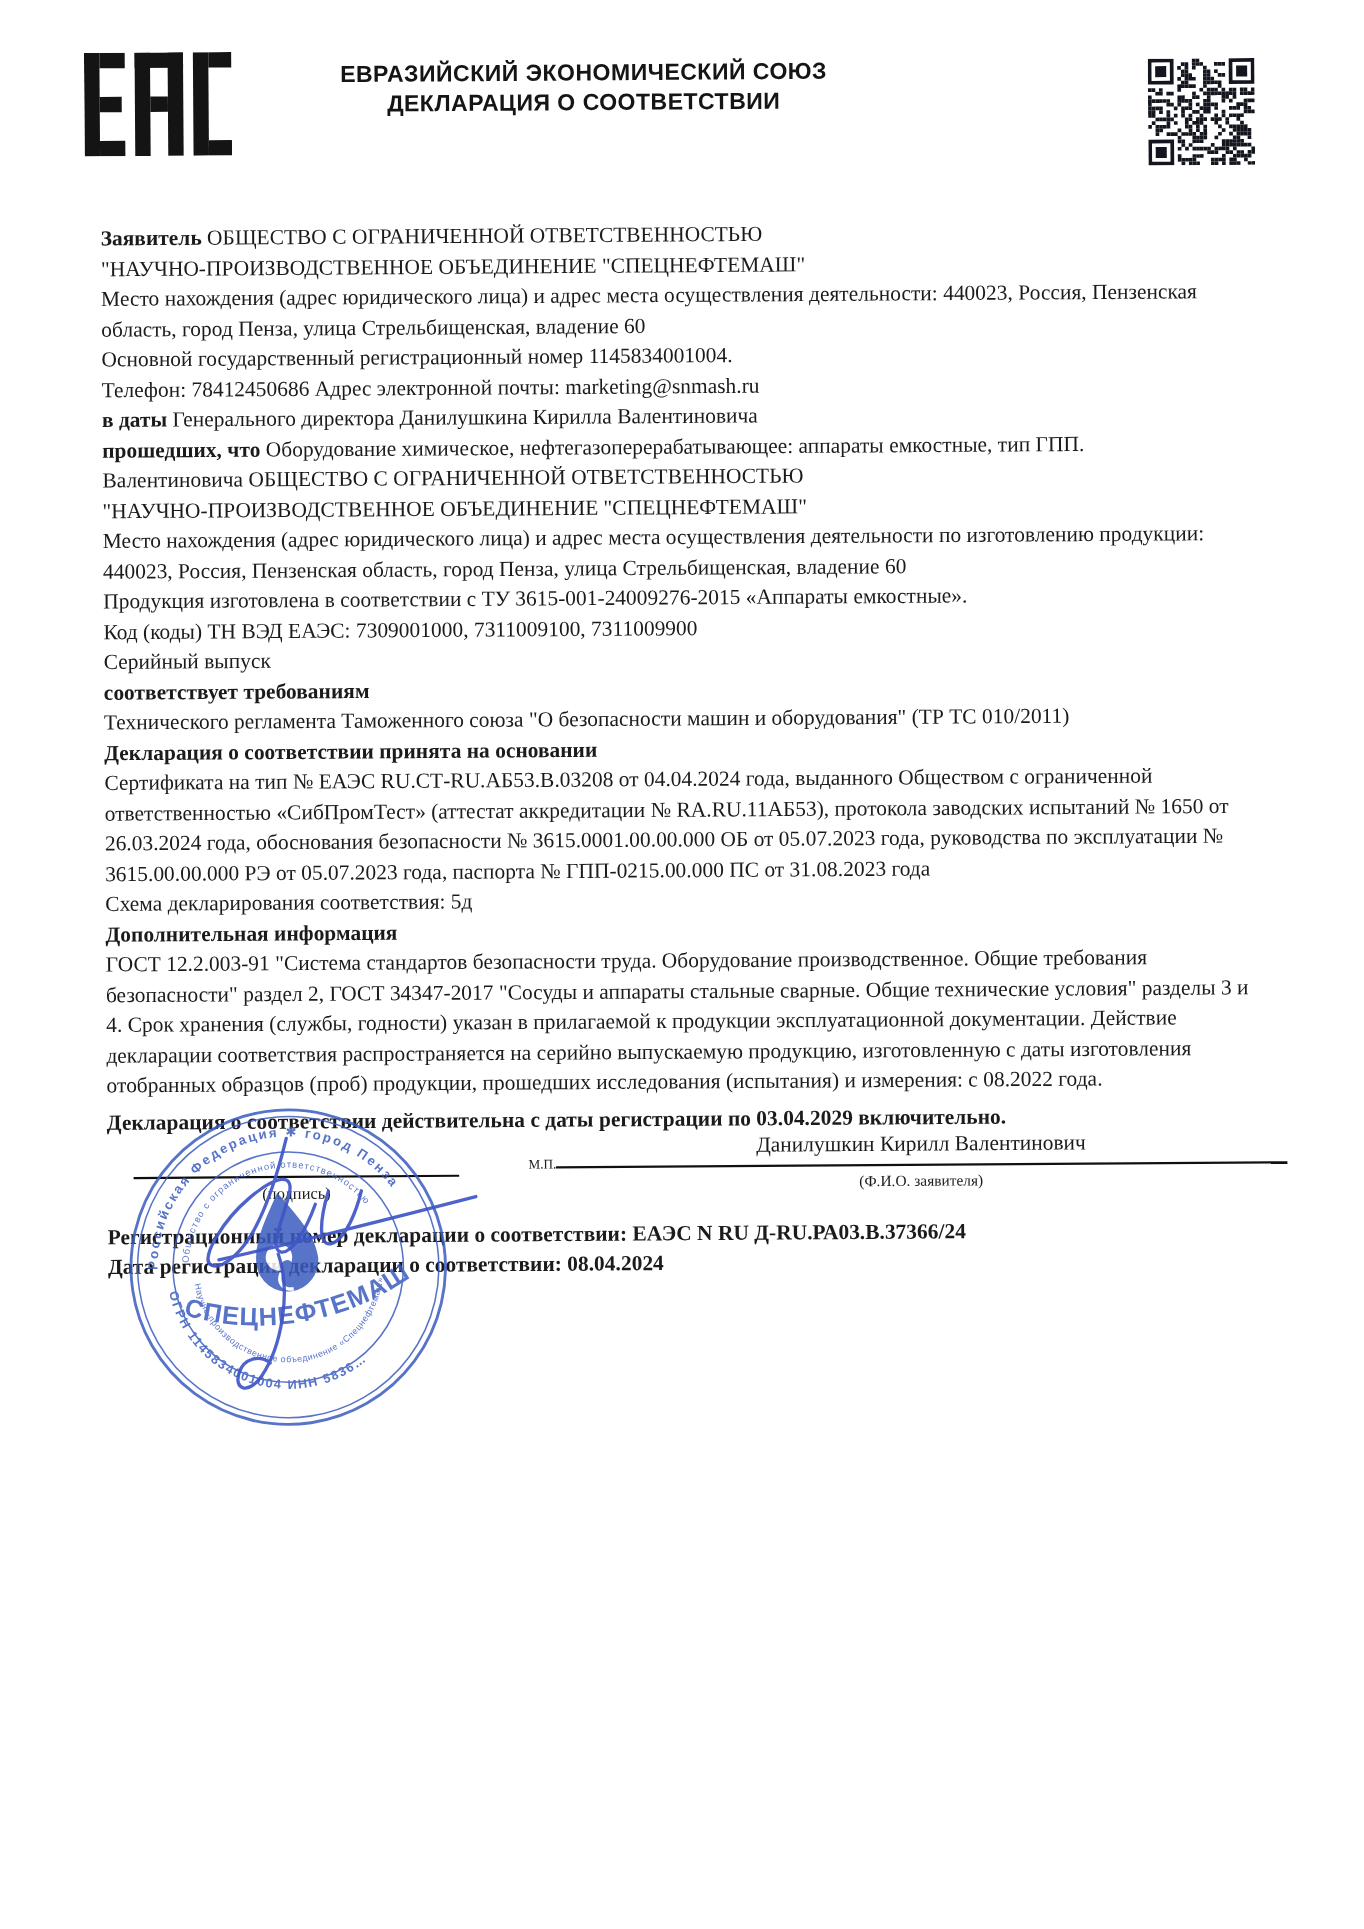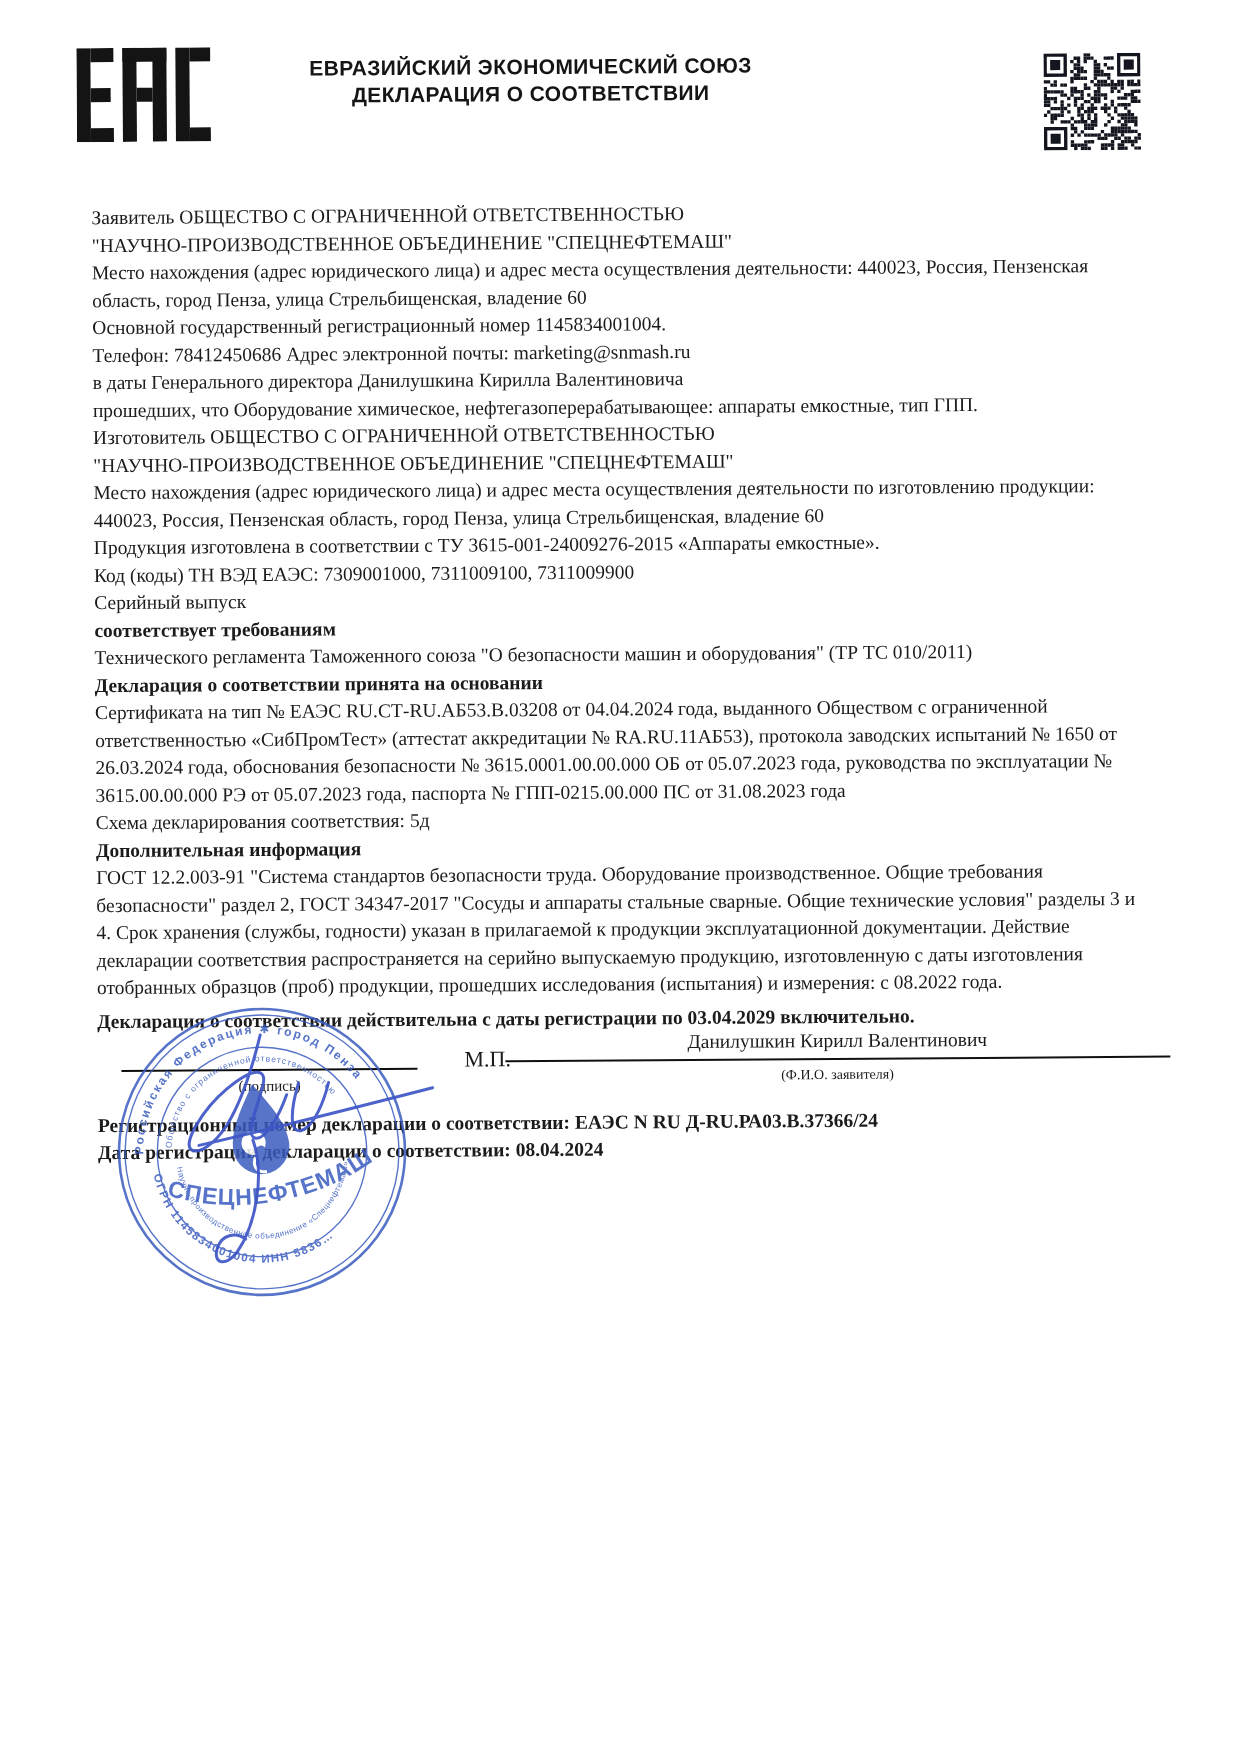--- a/index.html
+++ b/index.html
@@ -25,32 +25,32 @@
   }
   .qr{position:absolute;left:1043px;top:56px;width:97px;height:97px;}
 
   
   .doc-body{
     position:absolute;left:90px;top:200px;width:1058px;
     font-size:19.5px;line-height:27.5px;
   }
   .doc-body p{margin:0;}
   .b{font-weight:bold;}
-  .lead{font-weight:normal;}
+  .lead{font-weight:bold;}
   .mt-s{margin-top:8px;}
   .mt-m{margin-top:13px;}
   .mt-x{margin-top:4px;}
 
   
   .sig-section{position:relative;height:104px;margin-top:6px;}
   .sig-validity{position:absolute;left:0;top:0;width:100%;font-weight:bold;}
   .signer-name{position:absolute;left:410px;top:24px;width:660px;text-align:center;}
   .name-line{position:absolute;left:408px;top:55px;width:665px;border-top:2px solid #101010;}
   .fio-caption{position:absolute;left:410px;top:58px;width:660px;text-align:center;font-size:14px;}
-  .mp{position:absolute;left:367px;top:40px;font-size:22px;}
+  .mp{position:absolute;left:383px;top:40px;font-size:12px;}
   .sign-line{position:absolute;left:24px;top:62px;width:296px;border-top:2.5px solid #0d0d0d;}
   .sign-caption{position:absolute;left:24px;top:66px;width:296px;text-align:center;font-size:15px;}
 
   .reg-line{font-weight:bold;margin-top:10px;}
   .date-line{font-weight:bold;margin-top:9px;}
 
   
   .stamp{position:absolute;left:103px;top:998px;width:302px;height:302px;opacity:.85;transform:rotate(-8deg);}
   .ink-signature{position:absolute;left:95px;top:1020px;width:360px;height:270px;}
 </style>
@@ -417,21 +417,21 @@
     </div>
 
     <div class="doc-body">
       <p><b class="lead">Заявитель</b> <span>ОБЩЕСТВО С ОГРАНИЧЕННОЙ ОТВЕТСТВЕННОСТЬЮ</span></p>
       <p>"НАУЧНО-ПРОИЗВОДСТВЕННОЕ ОБЪЕДИНЕНИЕ "СПЕЦНЕФТЕМАШ"</p>
       <p>Место нахождения (адрес юридического лица) и адрес места осуществления деятельности: 440023, Россия, Пензенская область, город Пенза, улица Стрельбищенская, владение 60</p>
       <p>Основной государственный регистрационный номер 1145834001004.</p>
       <p>Телефон: 78412450686 Адрес электронной почты: marketing@snmash.ru</p>
       <p><b class="lead">в даты</b> <span>Генерального директора Данилушкина Кирилла Валентиновича</span></p>
       <p class="mt-s"><b class="lead">прошедших, что</b> <span>Оборудование химическое, нефтегазоперерабатывающее: аппараты емкостные, тип ГПП.</span></p>
-      <p><span>Изготовитель</span> <span>ОБЩЕСТВО С ОГРАНИЧЕННОЙ ОТВЕТСТВЕННОСТЬЮ</span></p>
+      <p><span>Валентиновича</span> <span>ОБЩЕСТВО С ОГРАНИЧЕННОЙ ОТВЕТСТВЕННОСТЬЮ</span></p>
       <p>"НАУЧНО-ПРОИЗВОДСТВЕННОЕ ОБЪЕДИНЕНИЕ "СПЕЦНЕФТЕМАШ"</p>
       <p>Место нахождения (адрес юридического лица) и адрес места осуществления деятельности по изготовлению продукции: 440023, Россия, Пензенская область, город Пенза, улица Стрельбищенская, владение 60</p>
       <p>Продукция изготовлена в соответствии с ТУ 3615-001-24009276-2015 «Аппараты емкостные».</p>
       <p class="mt-m">Код (коды) ТН ВЭД ЕАЭС: 7309001000, 7311009100, 7311009900</p>
       <p class="mt-x">Серийный выпуск</p>
       <p class="b mt-x">соответствует требованиям</p>
       <p>Технического регламента Таможенного союза "О безопасности машин и оборудования" (ТР ТС 010/2011)</p>
       <p class="b mt-m">Декларация о соответствии принята на основании</p>
       <p>Сертификата на тип № ЕАЭС RU.СТ-RU.АБ53.В.03208 от 04.04.2024 года, выданного Обществом с ограниченной ответственностью «СибПромТест» (аттестат аккредитации № RA.RU.11АБ53), протокола заводских испытаний № 1650 от 26.03.2024 года, обоснования безопасности № 3615.0001.00.00.000 ОБ от 05.07.2023 года, руководства по эксплуатации № 3615.00.00.000 РЭ от 05.07.2023 года, паспорта № ГПП-0215.00.000 ПС от 31.08.2023 года</p>
       <p>Схема декларирования соответствия: 5д</p>

